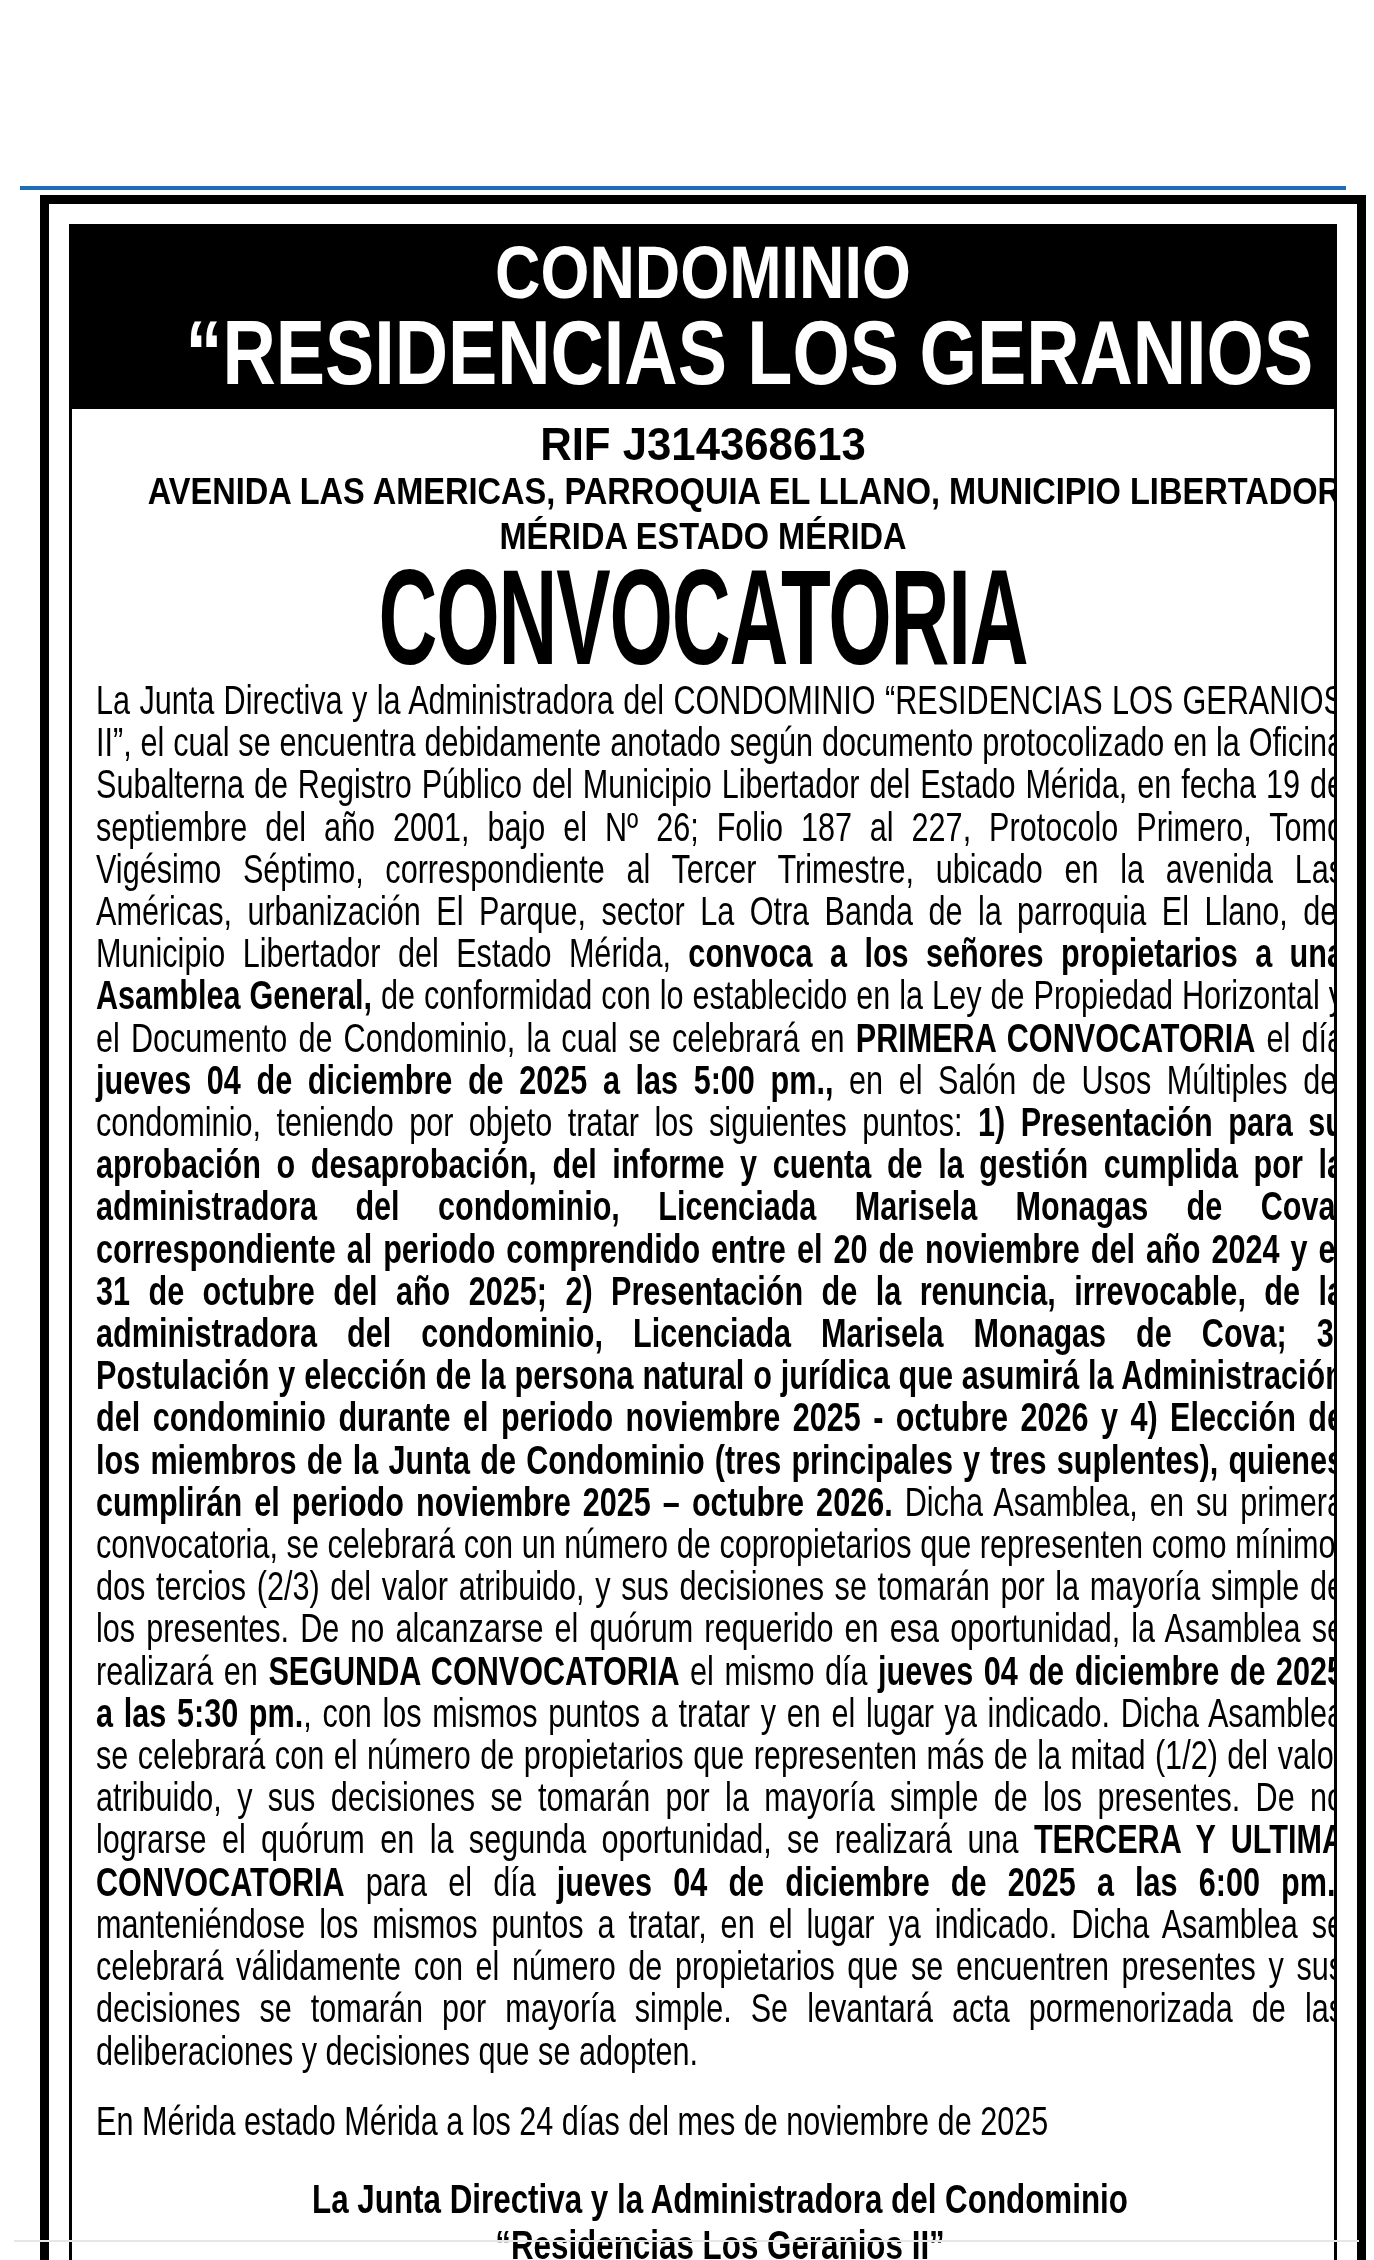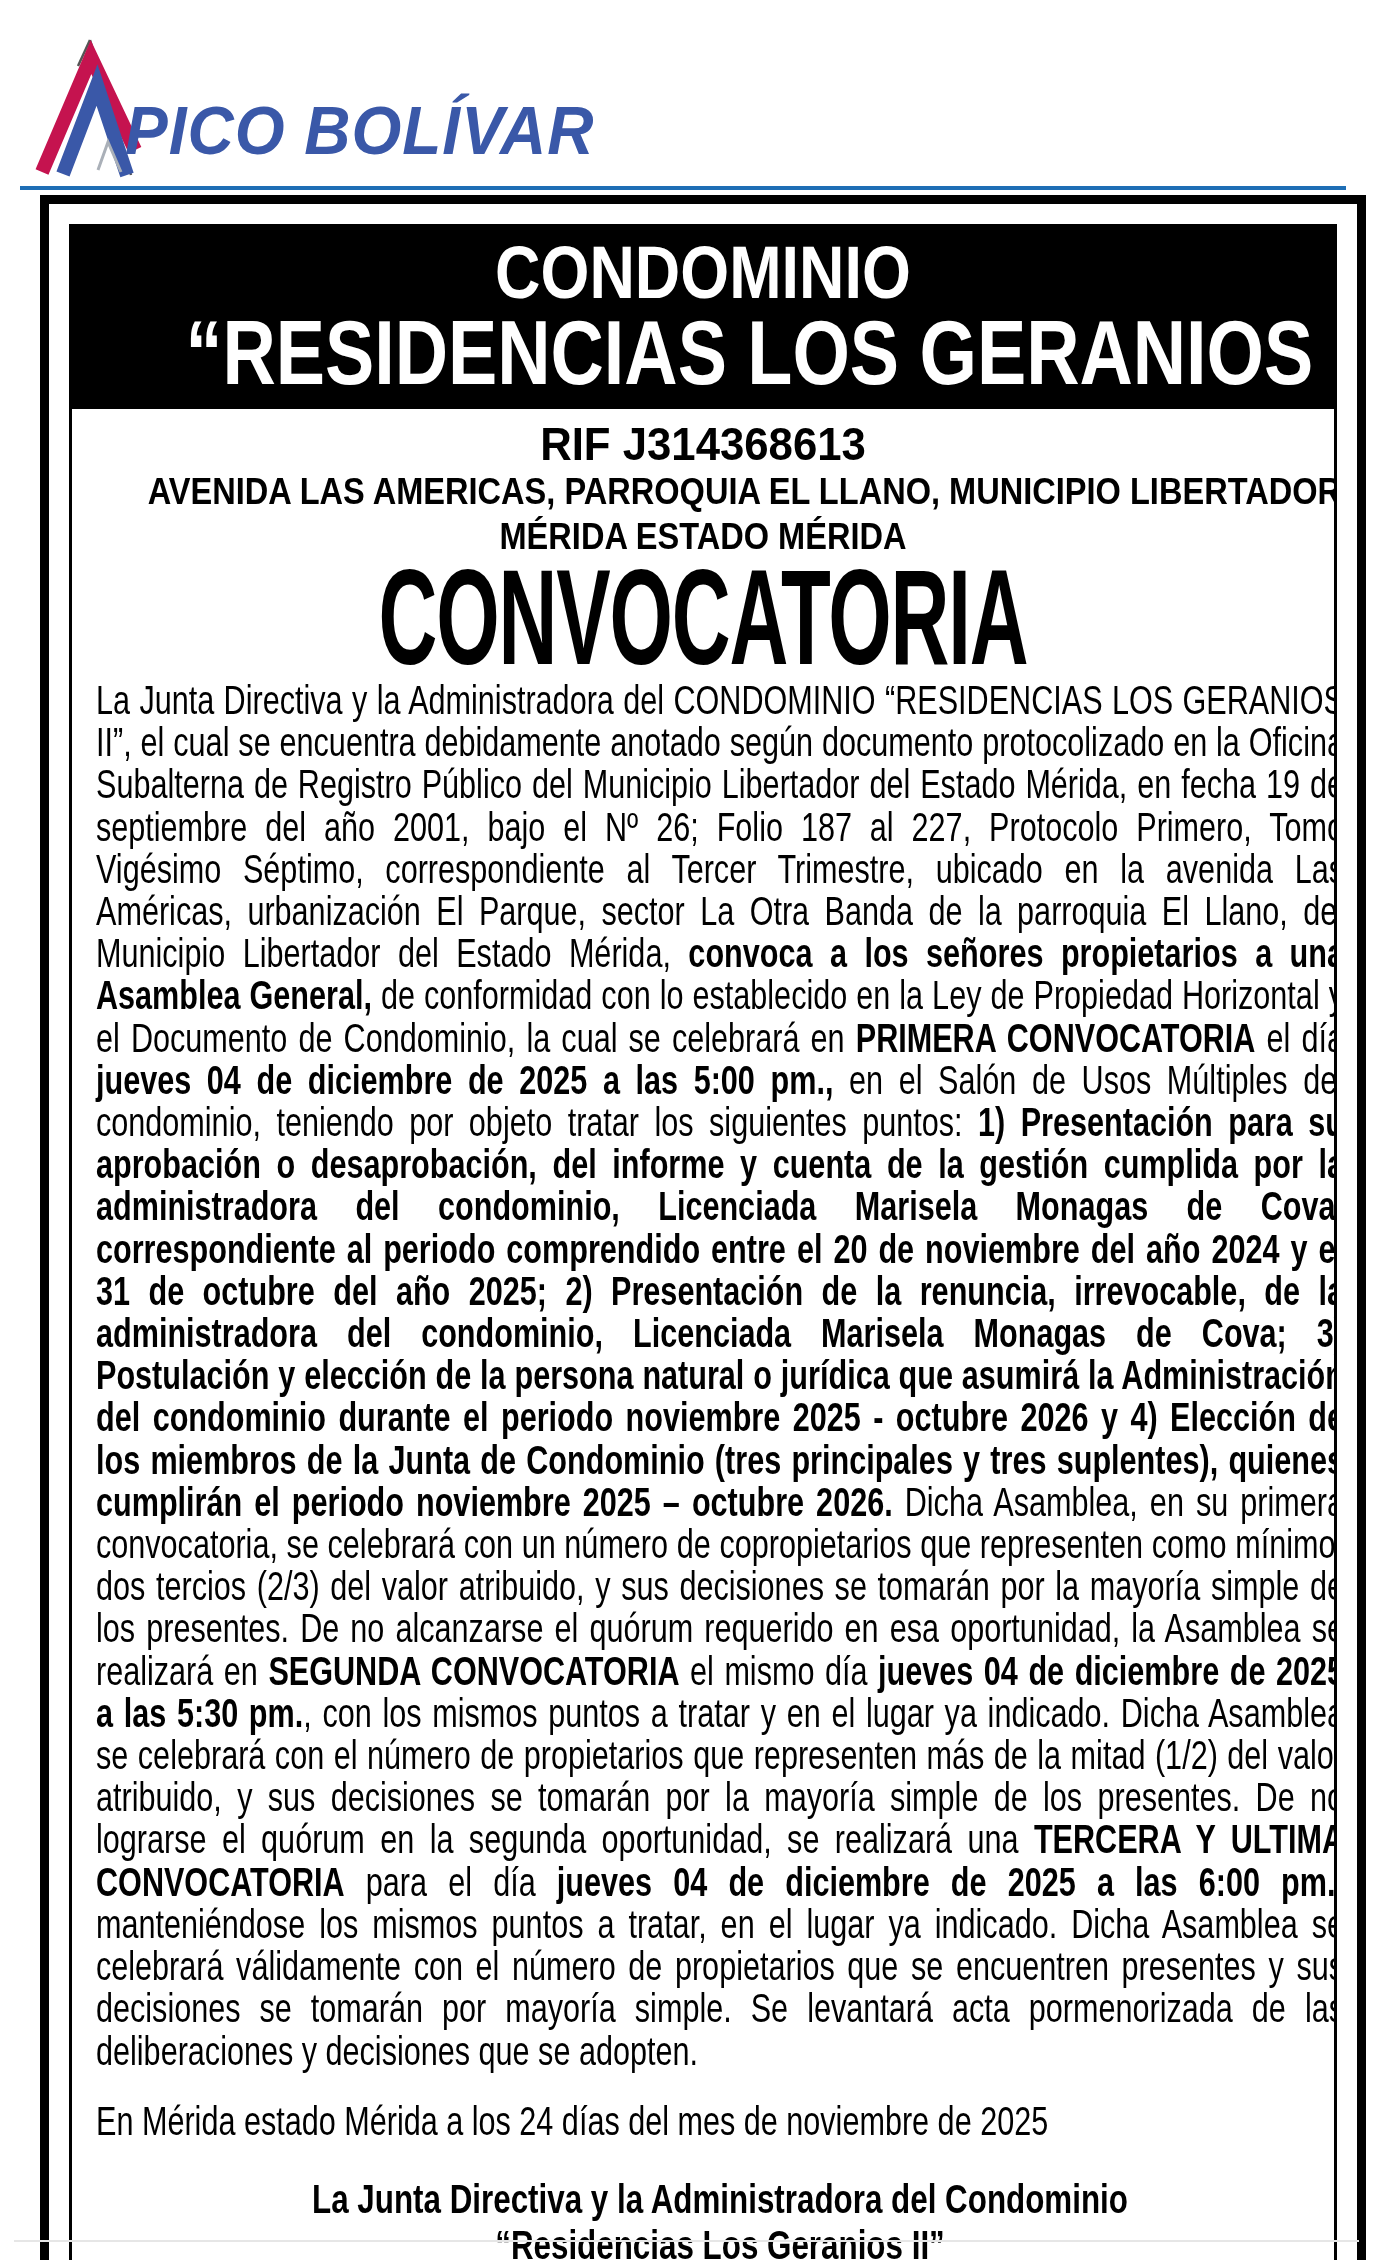--- a/index.html
+++ b/index.html
@@ -37,30 +37,20 @@
   .bodytext b{font-weight:bold;}
   .dateline{margin:28px 0 0 0;font-size:40px;line-height:42px;text-align:left;}
   .sig1{margin:34px 0 0 0;text-align:center;font-weight:bold;font-size:41px;line-height:46px;}
   .sig2{margin:0;text-align:center;font-weight:bold;font-size:41px;line-height:46px;}
 </style>
 </head>
 <body>
 
 <div class="page">
 
-  <div class="logo">
-    <svg width="150" height="150" viewBox="0 0 150 150">
-      <path d="M60,8 L48,34" stroke="#555" stroke-width="2.5" fill="none"></path>
-      <path d="M60,8 L101,143" stroke="#555" stroke-width="2.5" fill="none"></path>
-      <path d="M12,140 L61,25 L105,118" stroke="#c5134f" stroke-width="14" fill="none" stroke-linejoin="miter"></path>
-      <path d="M33,142 L67,53 L97,143" stroke="#3a58a8" stroke-width="14" fill="none" stroke-linejoin="miter"></path>
-      <path d="M68,138 L78,110 L91,140" stroke="#aab0b8" stroke-width="3" fill="none"></path>
-    </svg>
-    <span class="brand">PICO BOLÍVAR</span>
-  </div>
 
   <div class="blue-rule"></div>
 
   <div class="frame">
     <div class="frame-inner">
 
       <div class="banner">
         <div class="banner-l1">CONDOMINIO</div>
         <div class="banner-l2">“RESIDENCIAS LOS GERANIOS II”</div>
       </div>

